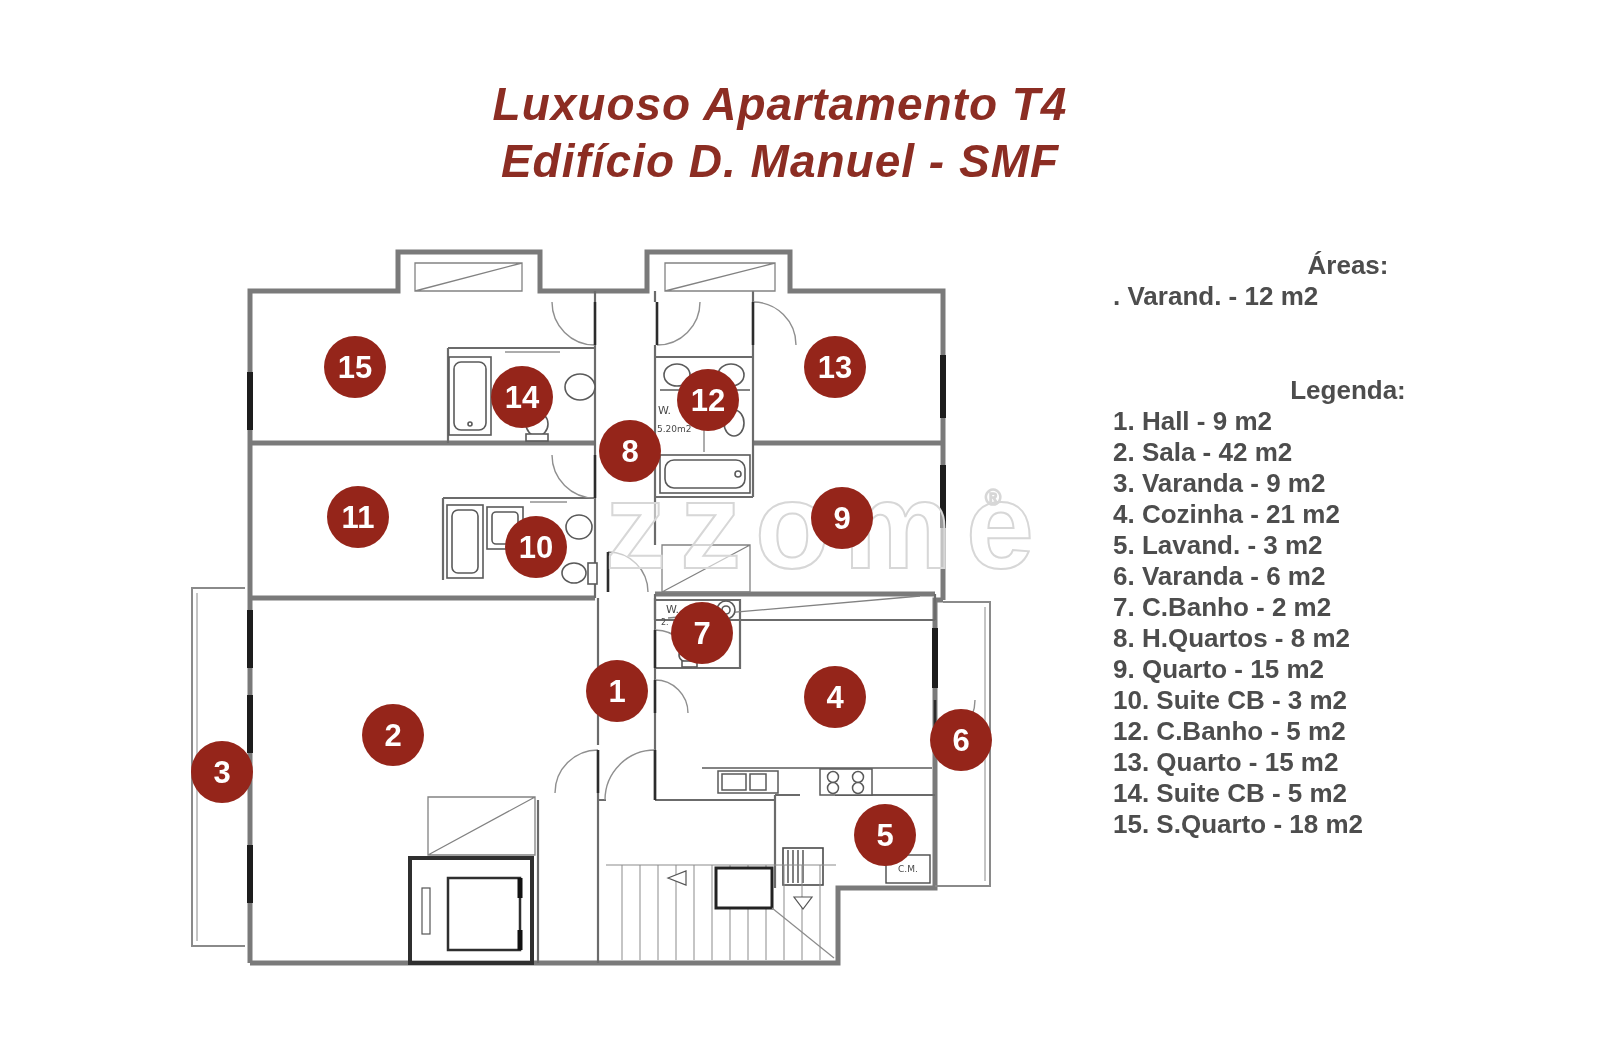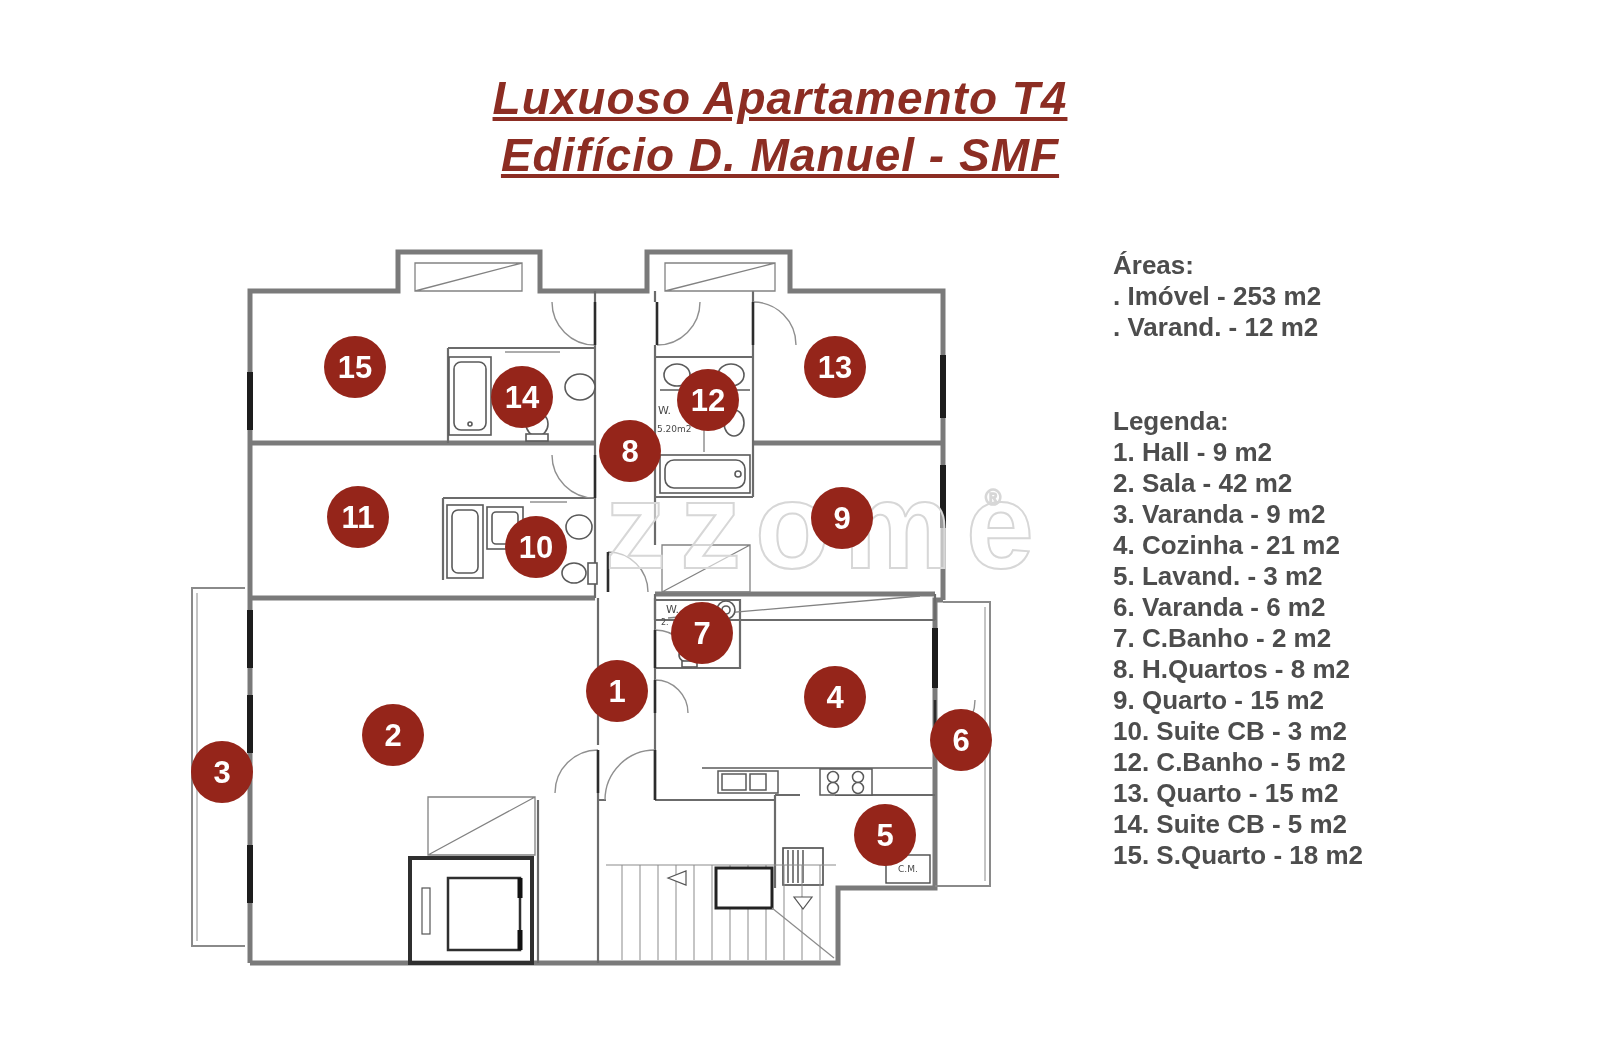--- a/index.html
+++ b/index.html
@@ -1,23 +1,23 @@
 <!DOCTYPE html>
 <html><head>
 <meta charset="utf-8">
 <style>
   html,body{margin:0;padding:0;background:#ffffff;}
   .page{position:relative;width:1600px;height:1062px;background:#fff;overflow:hidden;
         font-family:"Liberation Sans",sans-serif;}
-  .title{position:absolute;left:280px;top:70px;width:1000px;text-align:center;
-         color:#8c2d23;font-weight:bold;font-style:italic;text-decoration:underline;}
+  .title{position:absolute;left:280px;top:76px;width:1000px;text-align:center;
+         color:#8c2d23;font-weight:bold;font-style:italic;}
   .title .t-line{font-size:46px;line-height:57px;letter-spacing:1px;}
   .panel{position:absolute;left:1113px;top:250px;width:470px;color:#4d4d4d;
          font-weight:bold;font-size:26px;line-height:31px;}
-  .panel .heading{line-height:31px;}
+  .panel .heading{line-height:31px;text-align:center;}
   .panel .legend-h{margin-top:63px;}
   .panel .line{white-space:nowrap;}
   svg.plan{position:absolute;left:0;top:0;}
   .marker-num{font-family:"Liberation Sans",sans-serif;font-weight:bold;font-size:31px;
               fill:#ffffff;text-anchor:middle;}
   .plan-label{font-family:"DejaVu Sans",sans-serif;fill:#4a4a4a;}
   .wm{font-family:"Liberation Sans",sans-serif;font-weight:bold;font-size:122px;
       letter-spacing:14px;fill:rgba(255,255,255,0.55);stroke:#d7d7d7;stroke-width:2px;}
   .wm-reg{font-family:"Liberation Sans",sans-serif;font-size:22px;fill:none;stroke:#d7d7d7;stroke-width:1.5px;}
 </style>
@@ -249,21 +249,20 @@
         <g>
           <circle cx="355" cy="367" r="31" fill="#95251a"></circle>
           <text x="355" y="378" class="marker-num">15</text>
         </g>
       </g>
   </svg>
 
   <div class="panel">
     <div class="heading">Áreas:</div>
     <div>
-        <div class="line">. Imóvel - 253 m2</div>
         <div class="line">. Varand. - 12 m2</div>
       </div>
     <div class="heading legend-h">Legenda:</div>
     <div>
         <div class="line">1. Hall - 9 m2</div>
         <div class="line">2. Sala - 42 m2</div>
         <div class="line">3. Varanda - 9 m2</div>
         <div class="line">4. Cozinha - 21 m2</div>
         <div class="line">5. Lavand. - 3 m2</div>
         <div class="line">6. Varanda - 6 m2</div>

